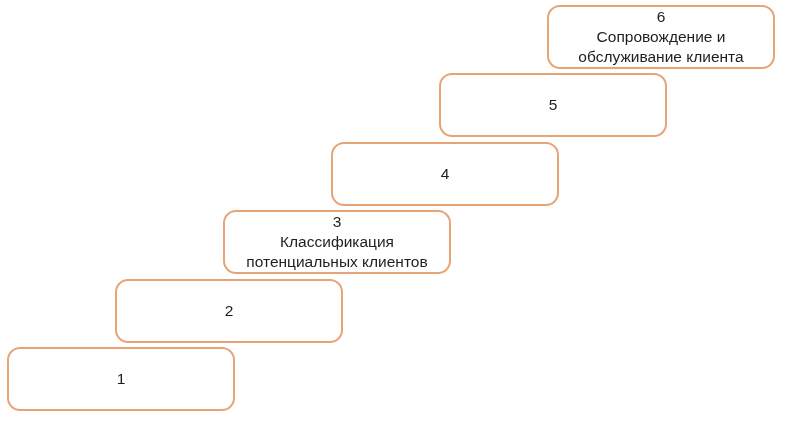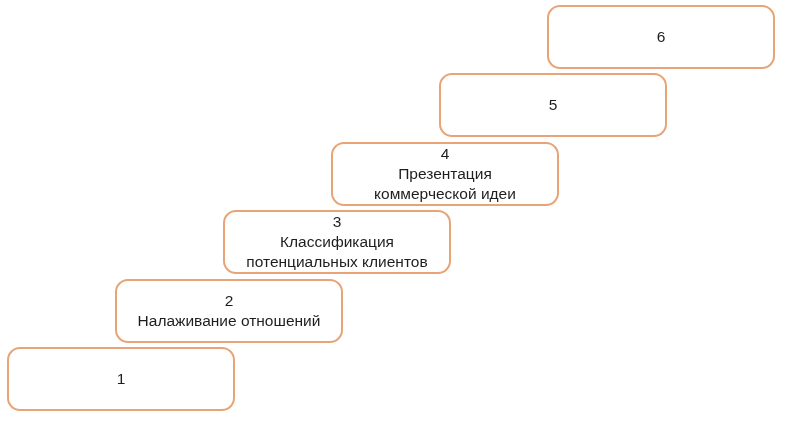--- a/index.html
+++ b/index.html
@@ -48,36 +48,35 @@
 <body>
 
 <div class="canvas">
   <div id="steps">
   <div class="step-box" style="left: 7px; top: 347px;">
     <div class="step-number">1</div>
   </div>
 
   <div class="step-box" style="left: 115px; top: 278.6px;">
     <div class="step-number">2</div>
-    <div class="step-label">Налаживание отношений</div>
   </div>
 
   <div class="step-box" style="left: 223px; top: 210.2px;">
     <div class="step-number">3</div>
     <div class="step-label">Классификация
 потенциальных клиентов</div>
   </div>
 
   <div class="step-box" style="left: 331px; top: 141.8px;">
     <div class="step-number">4</div>
-    <div class="step-label">Презентация
-коммерческой идеи</div>
   </div>
 
   <div class="step-box" style="left: 439px; top: 73.4px;">
     <div class="step-number">5</div>
   </div>
 
   <div class="step-box" style="left: 547px; top: 5px;">
     <div class="step-number">6</div>
+    <div class="step-label">Сопровождение и
+обслуживание клиента</div>
   </div>
 </div>
 </div>
 
 </body></html>

